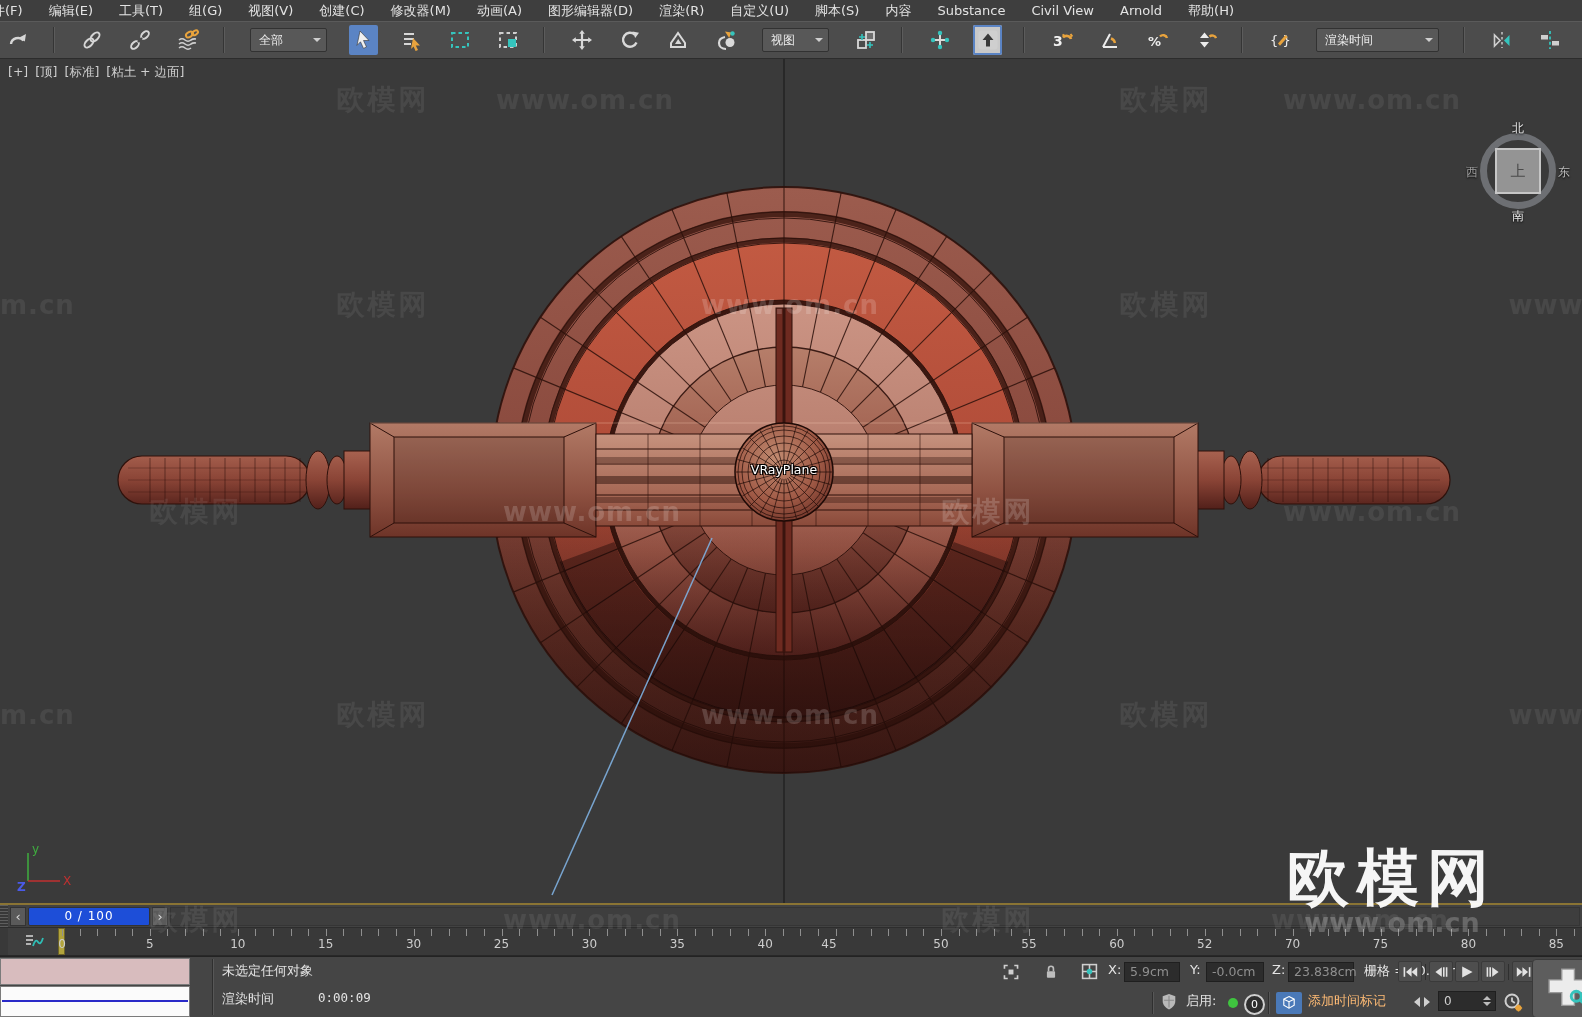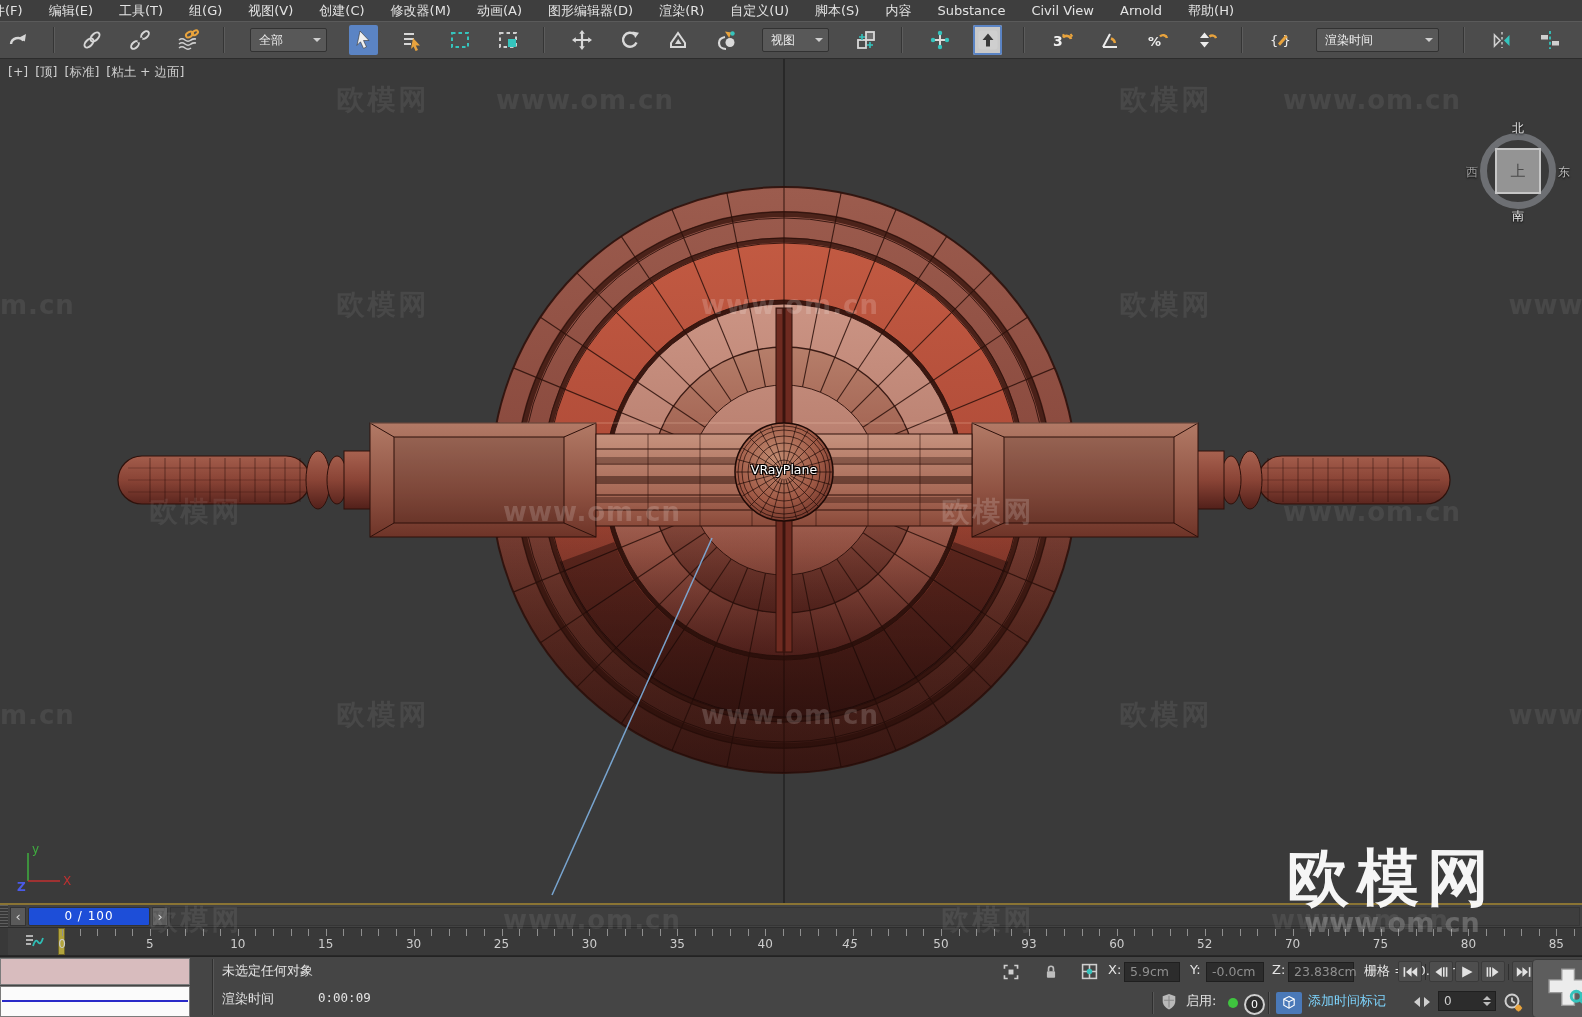--- a/index.html
+++ b/index.html
@@ -728,23 +728,23 @@
       <div class="tick" style="left: 1573.88px;"></div>
       <div class="ticklabel" style="left: 62px;">0</div>
       <div class="ticklabel" style="left: 149.9px;">5</div>
       <div class="ticklabel" style="left: 237.8px;">10</div>
       <div class="ticklabel" style="left: 325.7px;">15</div>
       <div class="ticklabel" style="left: 413.6px;">30</div>
       <div class="ticklabel" style="left: 501.5px;">25</div>
       <div class="ticklabel" style="left: 589.4px;">30</div>
       <div class="ticklabel" style="left: 677.3px;">35</div>
       <div class="ticklabel" style="left: 765.2px;">40</div>
-      <div class="ticklabel" style="left: 850px; font-style: italic;">45</div>
+      <div class="ticklabel" style="left: 829px;">45</div>
       <div class="ticklabel" style="left: 941px;">50</div>
-      <div class="ticklabel" style="left: 1028.9px;">93</div>
+      <div class="ticklabel" style="left: 1028.9px;">55</div>
       <div class="ticklabel" style="left: 1116.8px;">60</div>
       <div class="ticklabel" style="left: 1204.7px;">52</div>
       <div class="ticklabel" style="left: 1292.6px;">70</div>
       <div class="ticklabel" style="left: 1380.5px;">75</div>
       <div class="ticklabel" style="left: 1468.4px;">80</div>
       <div class="ticklabel" style="left: 1556.3px;">85</div>
     </div>
 
   <div class="statusbar">
     <div class="listener-pink"></div>
@@ -833,21 +833,21 @@
     <span class="badge">0</span>
     <div style="position:absolute;left:1268px;top:35px;width:1px;height:22px;background:#2f2f2f;border-right:1px solid #575757;"></div>
     <div class="cubebtn">
       <svg width="16" height="16" viewBox="0 0 20 20">
           <g fill="none" stroke="#fff" stroke-width="1.4">
             <path d="M10 2l6.5 3.2v7.6L10 16.5 3.5 12.8V5.2z"></path>
             <path d="M3.5 5.2L10 8.4l6.5-3.2M10 8.4v8.1"></path>
           </g>
         </svg>
     </div>
-    <span class="sb-text" style="left:1308px;top:35px;color:#7dd3fc;">添加时间标记</span>
+    <span class="sb-text" style="left:1308px;top:35px;color:#fdba74;">添加时间标记</span>
     <span style="position:absolute;left:1412px;top:39px;">
       <svg width="20" height="12" viewBox="0 0 20 12">
           <path d="M8 1L2 6l6 5zM12 1l6 5-6 5z" fill="#cfcfcf"></path>
         </svg>
     </span>
     <span class="framefield">0</span>
     <span class="spin">
         <i class="up"></i>
         <i class="dn"></i>
       </span>

